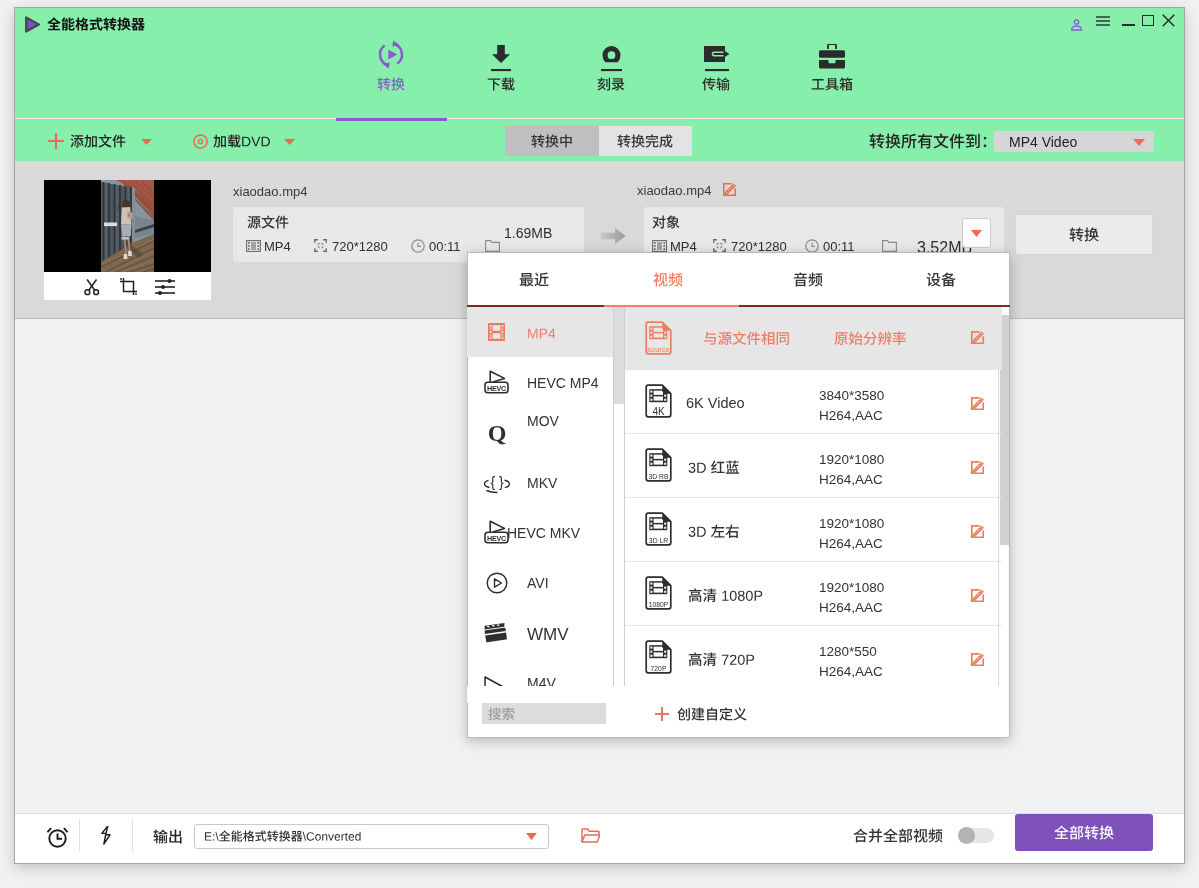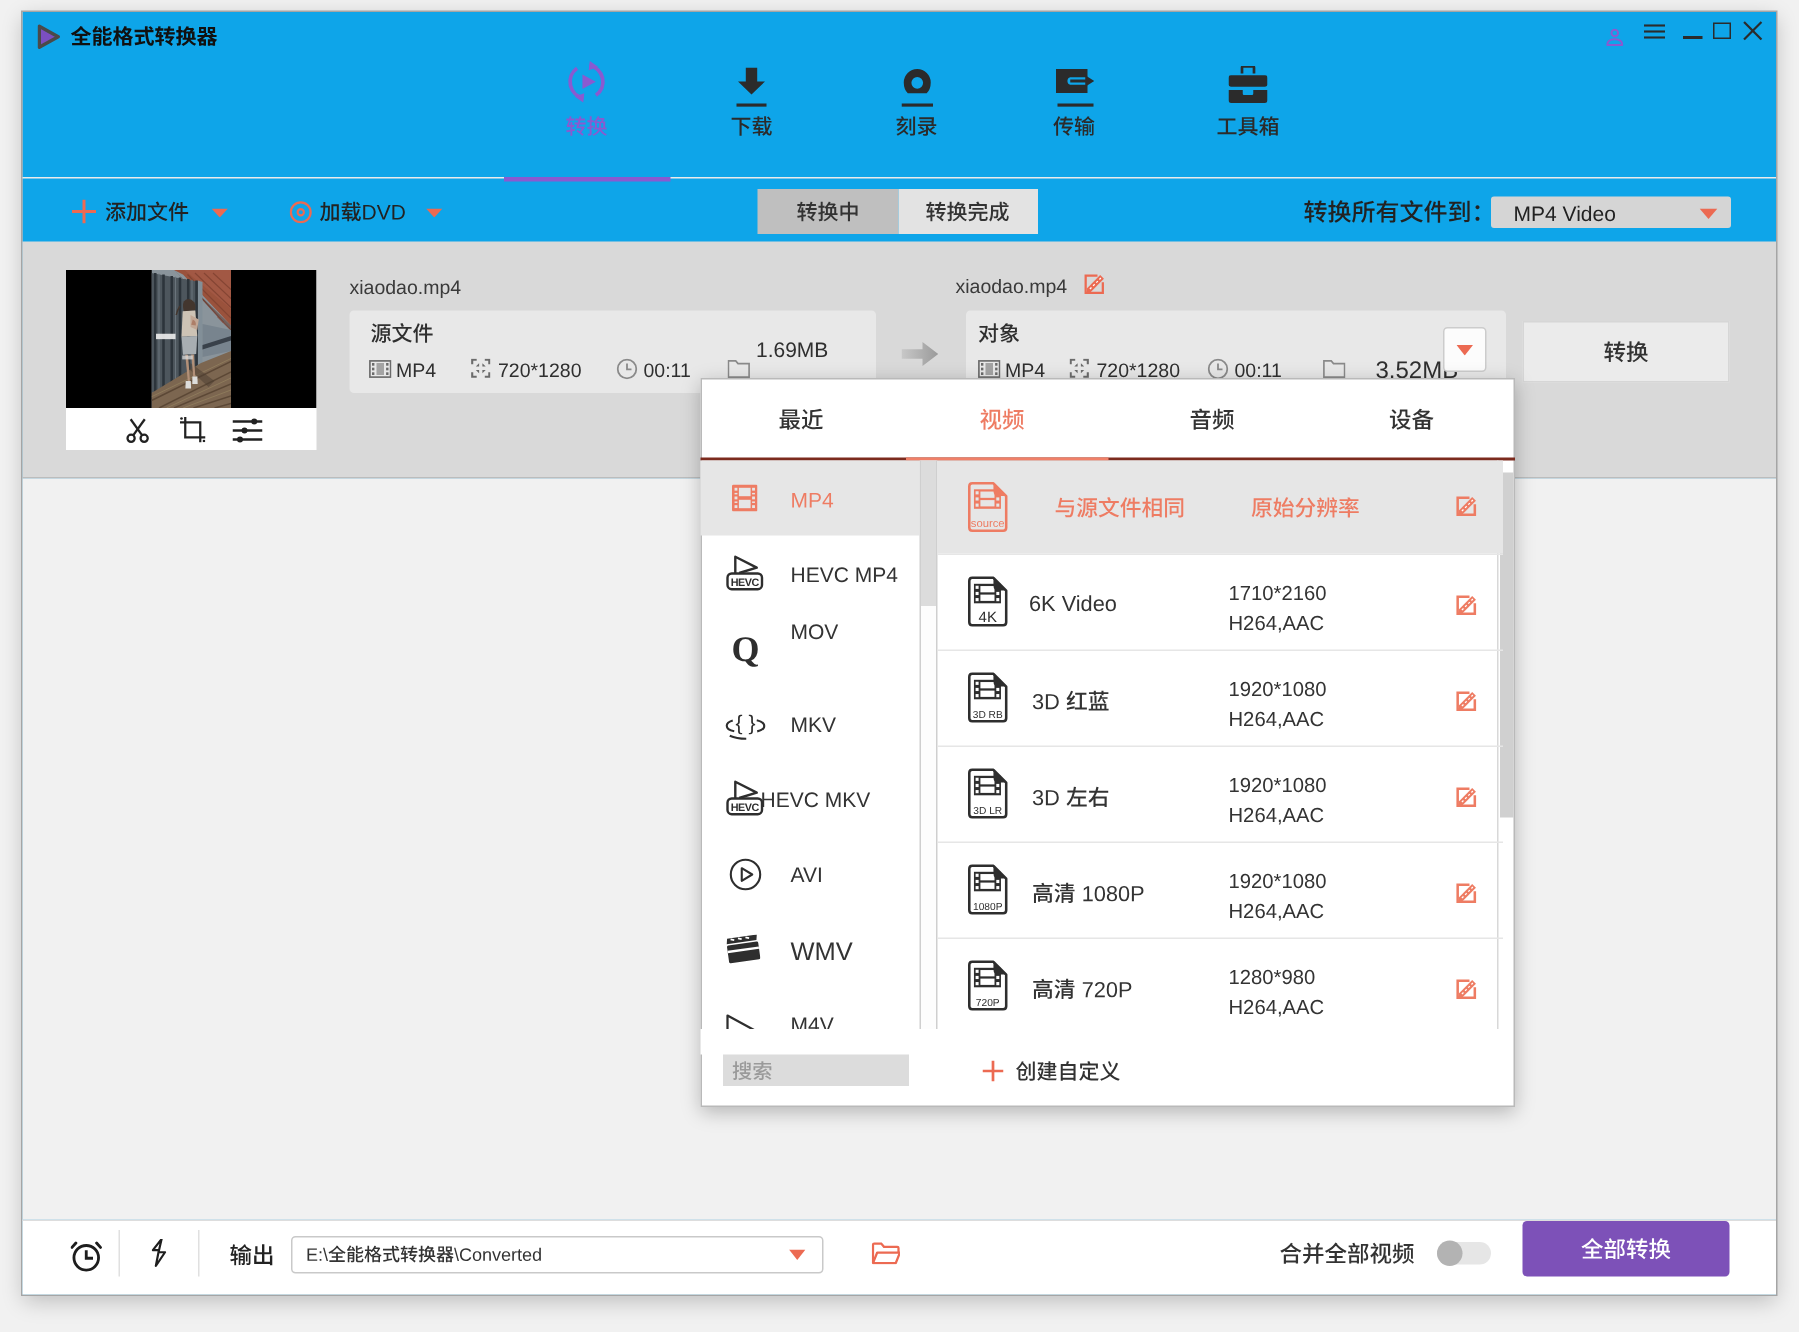--- a/index.html
+++ b/index.html
@@ -1,16 +1,16 @@
 <!DOCTYPE html>
 <html><head><meta charset="utf-8"><style>
 *{margin:0;padding:0;box-sizing:border-box}
 html,body{width:1199px;height:888px;font-family:"Liberation Sans",sans-serif;background:#f1f1f1;position:relative;overflow:hidden}
 .a{position:absolute}
-#win{position:absolute;left:15px;top:8px;width:1169px;height:855px;background:#0ea5e9;outline:1px solid #a5a5a5;outline-offset:0;box-shadow:0 4px 14px rgba(0,0,0,.22)}
+#win{position:absolute;left:15px;top:8px;width:1169px;height:855px;background:#86efac;outline:1px solid #a5a5a5;outline-offset:0;box-shadow:0 4px 14px rgba(0,0,0,.22)}
 .ltxt{position:absolute;color:#333;white-space:nowrap}
 </style></head><body>
 <div id="win">
 <svg class="a" style="left:10px;top:8px" width="15" height="17" viewBox="0 0 15 17">
       <path d="M1.2 1.5 L13.8 8.5 L1.2 15.5 Z" fill="#7b4fc0" stroke="#4a4a4a" stroke-width="2.3" stroke-linejoin="round"></path>
     </svg>
 <svg style="position:absolute;left:32.0px;top:8.7px;overflow:visible" width="98.0" height="14" viewBox="0 0 7000 1000">
       <g fill="#111111">
         <use href="#b5168" x="0"></use>
         <use href="#b80FD" x="1000"></use>
@@ -727,21 +727,21 @@
 <svg style="position:absolute;left:673.0px;top:643.8px;overflow:visible" width="67.0" height="14.5" viewBox="0 0 4620 1000">
       <g fill="#333">
         <use href="#n9AD8" x="0"></use>
         <use href="#n6E05" x="1000"></use>
         <path transform="translate(2285,0)" d="M506 263Q400 424 357 516Q313 607 292 696Q270 785 270 880H178Q178 748 234 602Q290 457 421 267H51V192H506Z"></path>
         <path transform="translate(2841,0)" d="M50 880V818Q75 761 111 717Q147 673 187 638Q226 603 265 572Q304 542 335 512Q366 482 385 448Q405 415 405 373Q405 317 372 285Q338 254 279 254Q223 254 187 285Q150 315 144 370L54 362Q64 279 124 231Q185 182 279 182Q383 182 439 231Q495 280 495 370Q495 410 477 450Q458 489 422 529Q386 568 284 651Q228 697 195 734Q162 771 147 805H506V880Z"></path>
         <path transform="translate(3397,0)" d="M517 536Q517 708 456 799Q396 890 277 890Q158 890 99 799Q39 709 39 536Q39 359 97 270Q155 182 280 182Q401 182 459 271Q517 360 517 536ZM428 536Q428 387 393 320Q359 253 280 253Q199 253 163 319Q128 385 128 536Q128 682 164 750Q200 818 278 818Q355 818 392 749Q428 679 428 536Z"></path>
         <path transform="translate(3953,0)" d="M614 399Q614 497 551 554Q487 612 377 612H175V880H82V192H372Q487 192 551 246Q614 300 614 399ZM521 400Q521 267 360 267H175V538H364Q521 538 521 400Z"></path>
       </g>
     </svg>
-<div class="ltxt" style="left:804px;top:380px;font-size:13.5px;color:#333">1710*2160</div>
+<div class="ltxt" style="left:804px;top:380px;font-size:13.5px;color:#333">3840*3580</div>
 <div class="ltxt" style="left:804px;top:400px;font-size:13.5px;color:#333">H264,AAC</div>
 <svg class="a" style="left:954.5px;top:387.5px;overflow:visible" width="15" height="15" viewBox="0 0 16 16">
       <path d="M10.3 1.9 H1.9 V14.1 H14.1 V6.6" fill="none" stroke="#ee7c63" stroke-width="1.8"></path>
       <path d="M2.9 10.9 L12.2 1.5 L14.9 4.1 L5.5 13.5 L2.7 13.6 Z" fill="#ee7c63"></path>
       <path d="M4.9 11.4 L12.7 3.6" stroke="#fff" stroke-width=".9" stroke-dasharray="1.6 1.6"></path>
     </svg>
 <div class="ltxt" style="left:804px;top:444px;font-size:13.5px;color:#333">1920*1080</div>
 <div class="ltxt" style="left:804px;top:464px;font-size:13.5px;color:#333">H264,AAC</div>
 <svg class="a" style="left:954.5px;top:451.5px;overflow:visible" width="15" height="15" viewBox="0 0 16 16">
       <path d="M10.3 1.9 H1.9 V14.1 H14.1 V6.6" fill="none" stroke="#ee7c63" stroke-width="1.8"></path>
@@ -755,21 +755,21 @@
       <path d="M2.9 10.9 L12.2 1.5 L14.9 4.1 L5.5 13.5 L2.7 13.6 Z" fill="#ee7c63"></path>
       <path d="M4.9 11.4 L12.7 3.6" stroke="#fff" stroke-width=".9" stroke-dasharray="1.6 1.6"></path>
     </svg>
 <div class="ltxt" style="left:804px;top:572px;font-size:13.5px;color:#333">1920*1080</div>
 <div class="ltxt" style="left:804px;top:592px;font-size:13.5px;color:#333">H264,AAC</div>
 <svg class="a" style="left:954.5px;top:579.5px;overflow:visible" width="15" height="15" viewBox="0 0 16 16">
       <path d="M10.3 1.9 H1.9 V14.1 H14.1 V6.6" fill="none" stroke="#ee7c63" stroke-width="1.8"></path>
       <path d="M2.9 10.9 L12.2 1.5 L14.9 4.1 L5.5 13.5 L2.7 13.6 Z" fill="#ee7c63"></path>
       <path d="M4.9 11.4 L12.7 3.6" stroke="#fff" stroke-width=".9" stroke-dasharray="1.6 1.6"></path>
     </svg>
-<div class="ltxt" style="left:804px;top:636px;font-size:13.5px;color:#333">1280*980</div>
+<div class="ltxt" style="left:804px;top:636px;font-size:13.5px;color:#333">1280*550</div>
 <div class="ltxt" style="left:804px;top:656px;font-size:13.5px;color:#333">H264,AAC</div>
 <svg class="a" style="left:954.5px;top:643.5px;overflow:visible" width="15" height="15" viewBox="0 0 16 16">
       <path d="M10.3 1.9 H1.9 V14.1 H14.1 V6.6" fill="none" stroke="#ee7c63" stroke-width="1.8"></path>
       <path d="M2.9 10.9 L12.2 1.5 L14.9 4.1 L5.5 13.5 L2.7 13.6 Z" fill="#ee7c63"></path>
       <path d="M4.9 11.4 L12.7 3.6" stroke="#fff" stroke-width=".9" stroke-dasharray="1.6 1.6"></path>
     </svg>
 <div class="a" style="left:452px;top:678px;width:157px;height:17px;background:#fff"></div>
 <div class="a" style="left:467px;top:695px;width:124px;height:21px;background:#dcdcdc"></div>
 <svg style="position:absolute;left:473.0px;top:699.2px;overflow:visible" width="27.0" height="13.5" viewBox="0 0 2000 1000">
       <g fill="#9a9a9a">

